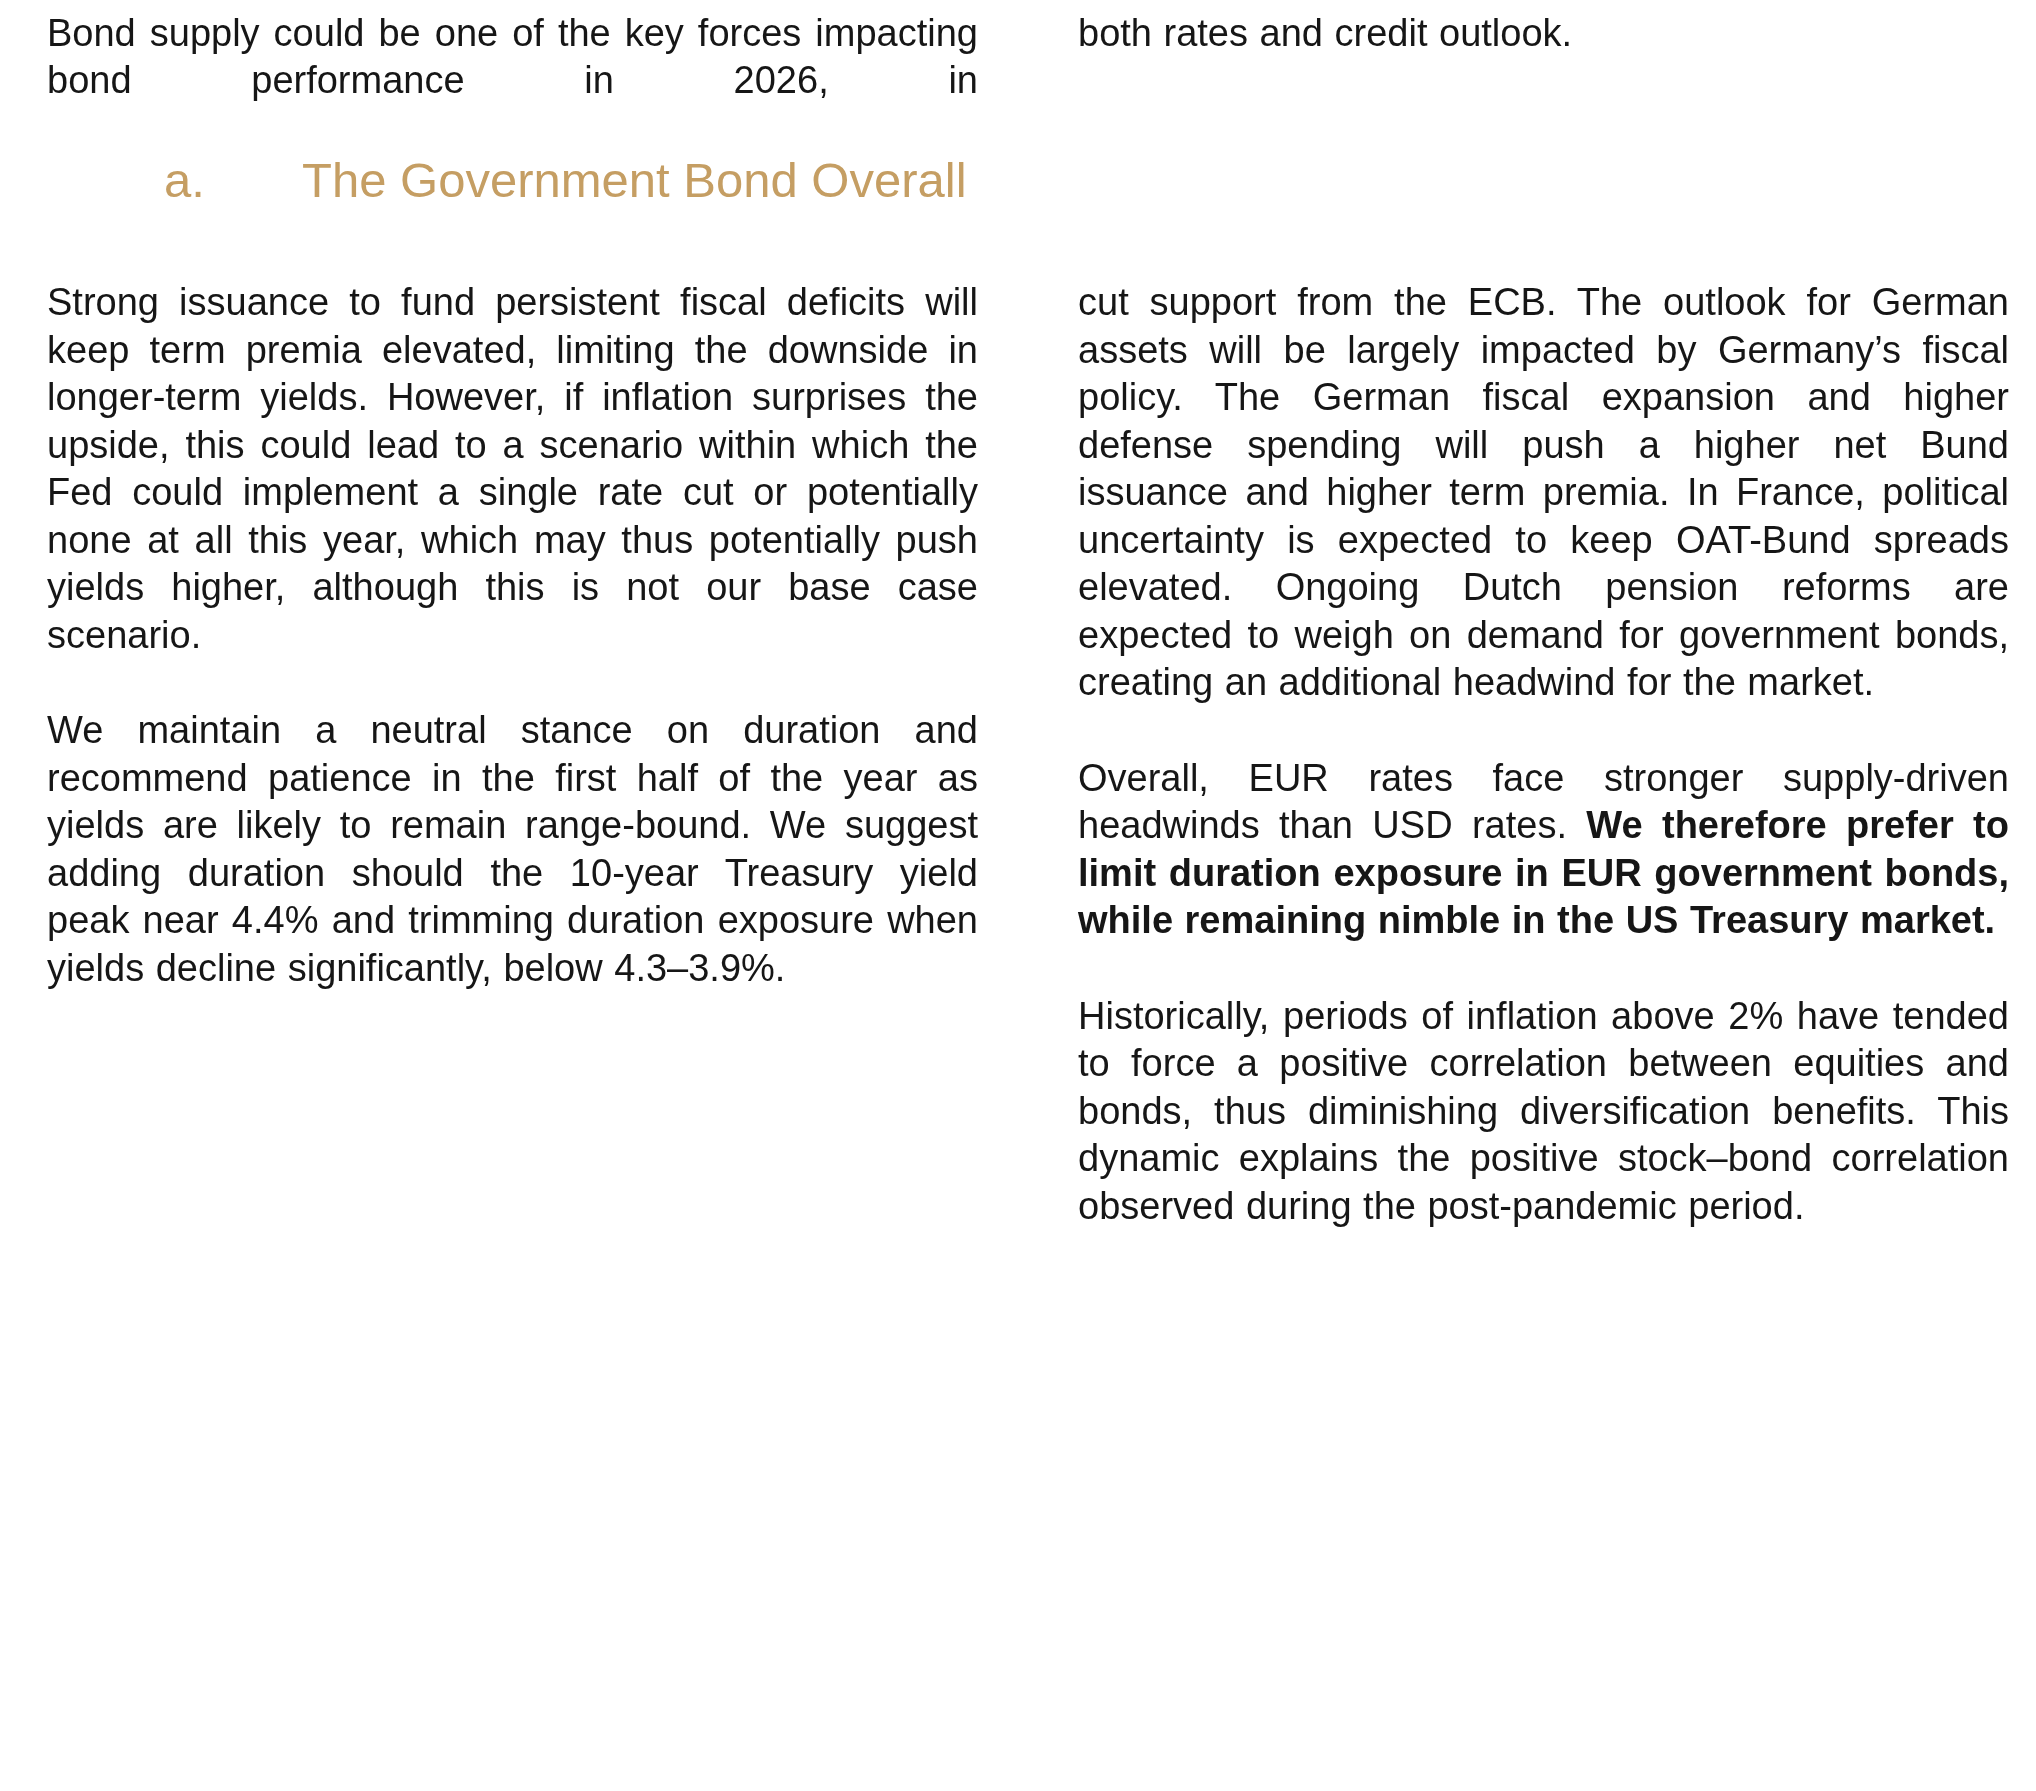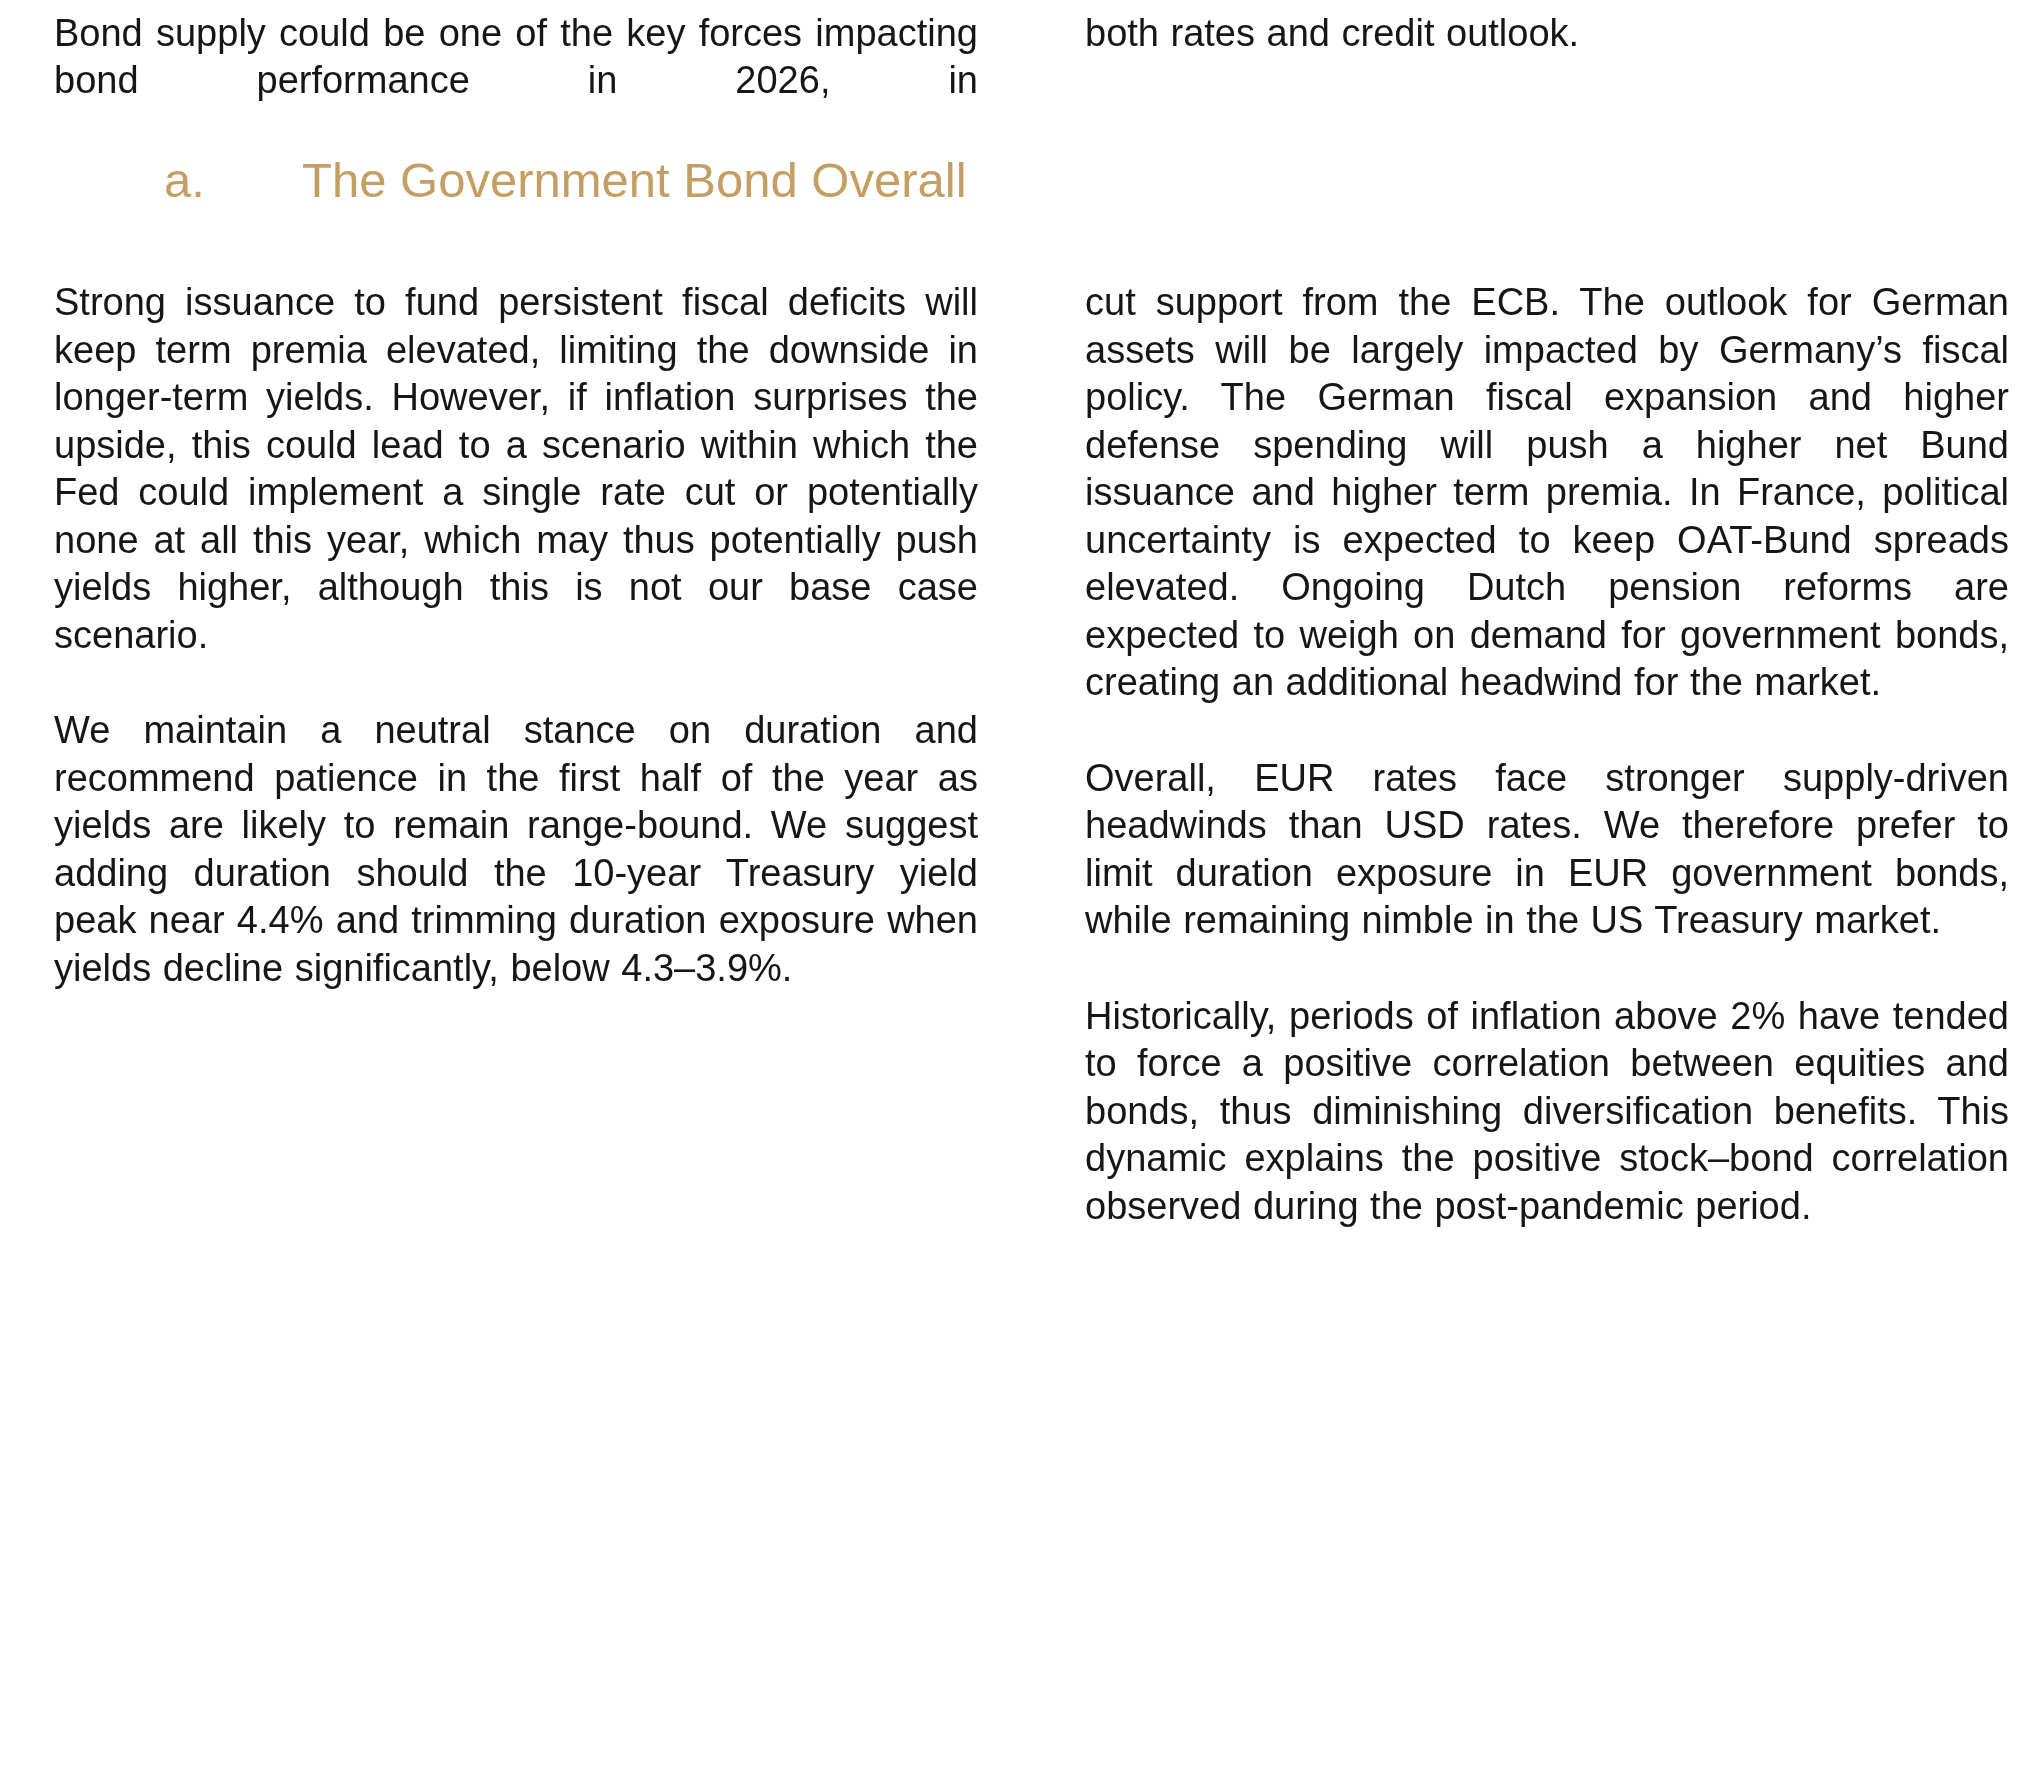--- a/index.html
+++ b/index.html
@@ -22,32 +22,32 @@
     display: flex;
     gap: 91px;
   }
   .col {
     flex: 1 1 0;
     min-width: 0;
   }
   .para {
     font-size: 38px;
     line-height: 1.25;
-    margin: 0 0 48px 16px;
+    margin: 0 0 48px 9px;
     text-align: justify;
     word-spacing: 1px;
   }
   .para:last-child {
     margin-bottom: 0;
   }
   .para.justify-all {
     text-align-last: justify;
   }
   .para .bold {
-    font-weight: normal;
+    font-weight: bold;
   }
   .heading {
     display: flex;
     align-items: baseline;
     margin: 49px 0 72px 126px;
     font-size: 49px;
     font-weight: normal;
     line-height: 1.1;
   }
   .heading .marker {

